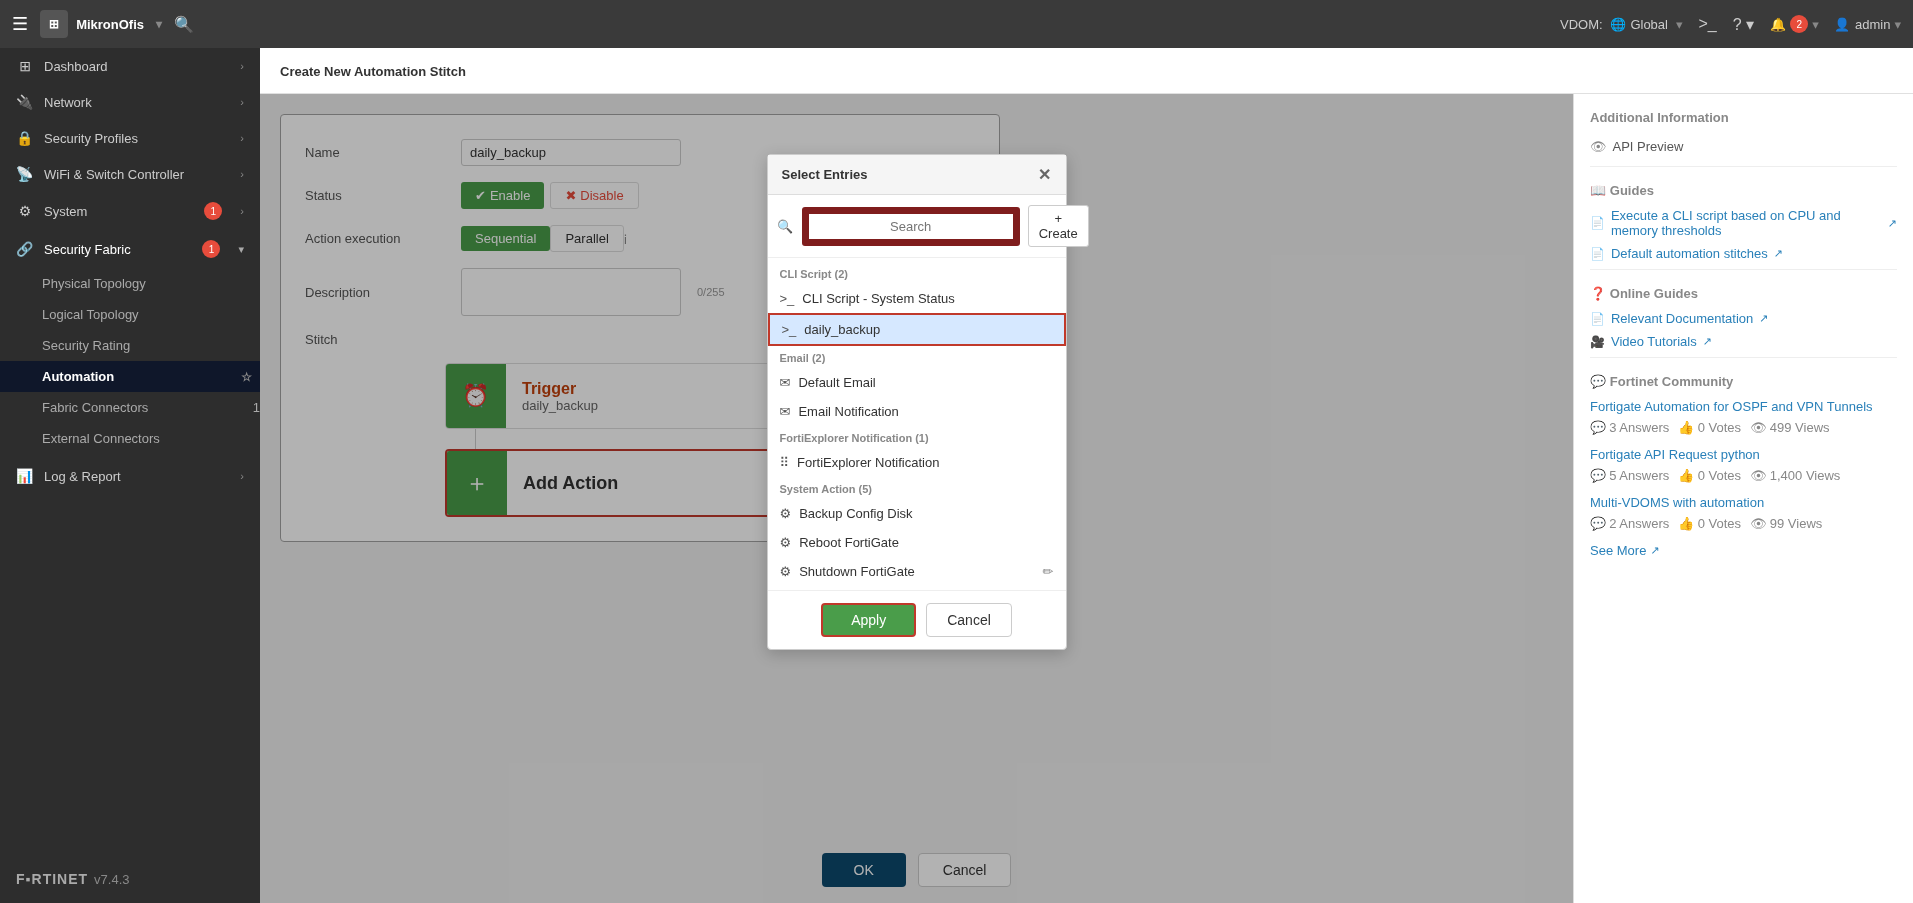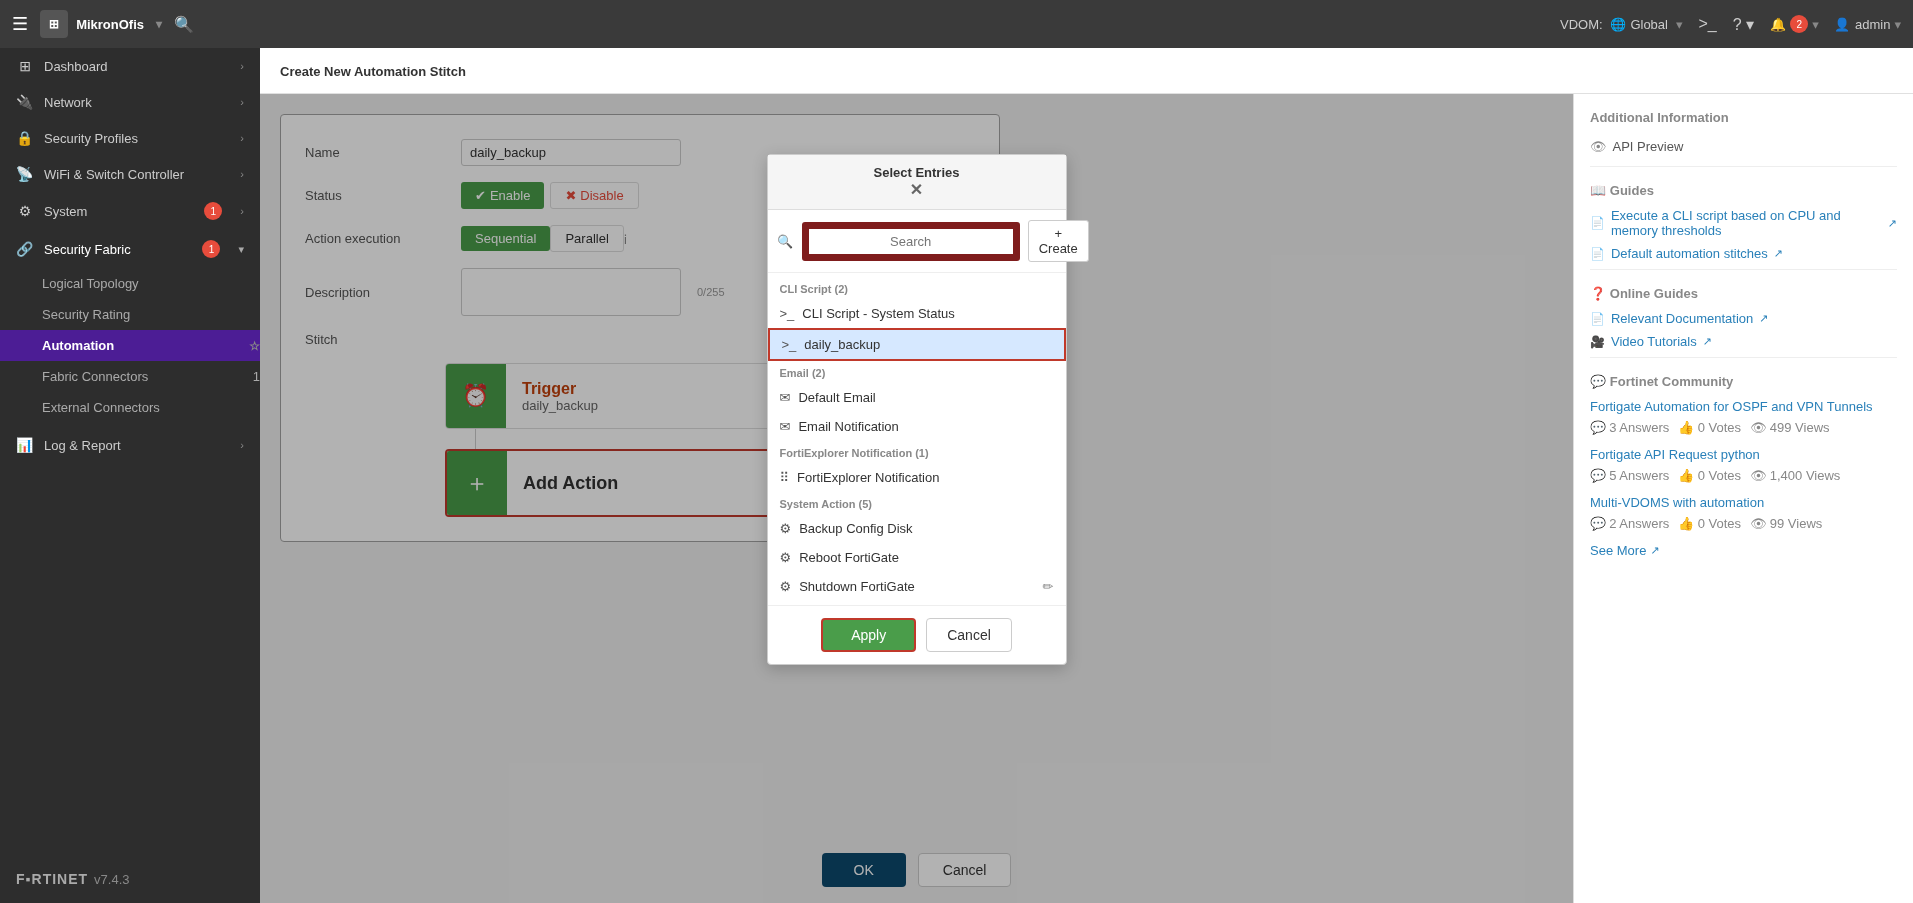--- a/index.html
+++ b/index.html
@@ -272,21 +272,20 @@
     .modal-header {
       display: flex;
       align-items: center;
       justify-content: space-between;
       padding: 10px 14px;
       background: #f5f5f5;
       border-bottom: 1px solid #ddd;
       font-size: 14px;
       font-weight: 600;
       color: #333;
-      flex-direction: column;
     }
     .modal-close { cursor: pointer; color: #666; font-size: 16px; }
     .modal-search-row {
       display: flex;
       align-items: center;
       padding: 10px;
       gap: 8px;
       border-bottom: 1px solid #eee;
     }
     .modal-search {
@@ -473,26 +472,29 @@
       <span class="chevron" style="margin-left:8px;">›</span>
     </div>
     <div class="sidebar-item active-parent">
       <span class="icon">🔗</span>
       <span>Security Fabric</span>
       <span class="badge">1</span>
       <span style="color:#aaa;margin-left:8px;font-size:11px;">▾</span>
     </div>
 
     <div class="sidebar-sub">
+      <span>Physical Topology</span>
+    </div>
+    <div class="sidebar-sub">
       <span>Logical Topology</span>
     </div>
     <div class="sidebar-sub">
       <span>Security Rating</span>
     </div>
-    <div class="sidebar-sub active" style="display:flex;align-items:center;background:#4c1d95;color:white;padding-right:0;">
+    <div class="sidebar-sub active" style="display:flex;align-items:center;background:#0f172a;color:white;padding-right:8px;">
       <span style="flex:1;">Automation</span>
       <span class="sidebar-star">☆</span>
     </div>
     <div class="sidebar-sub" style="display:flex;align-items:center;">
       <span style="flex:1;">Fabric Connectors</span>
       <span class="badge">1</span>
     </div>
     <div class="sidebar-sub">
       <span>External Connectors</span>
     </div>

